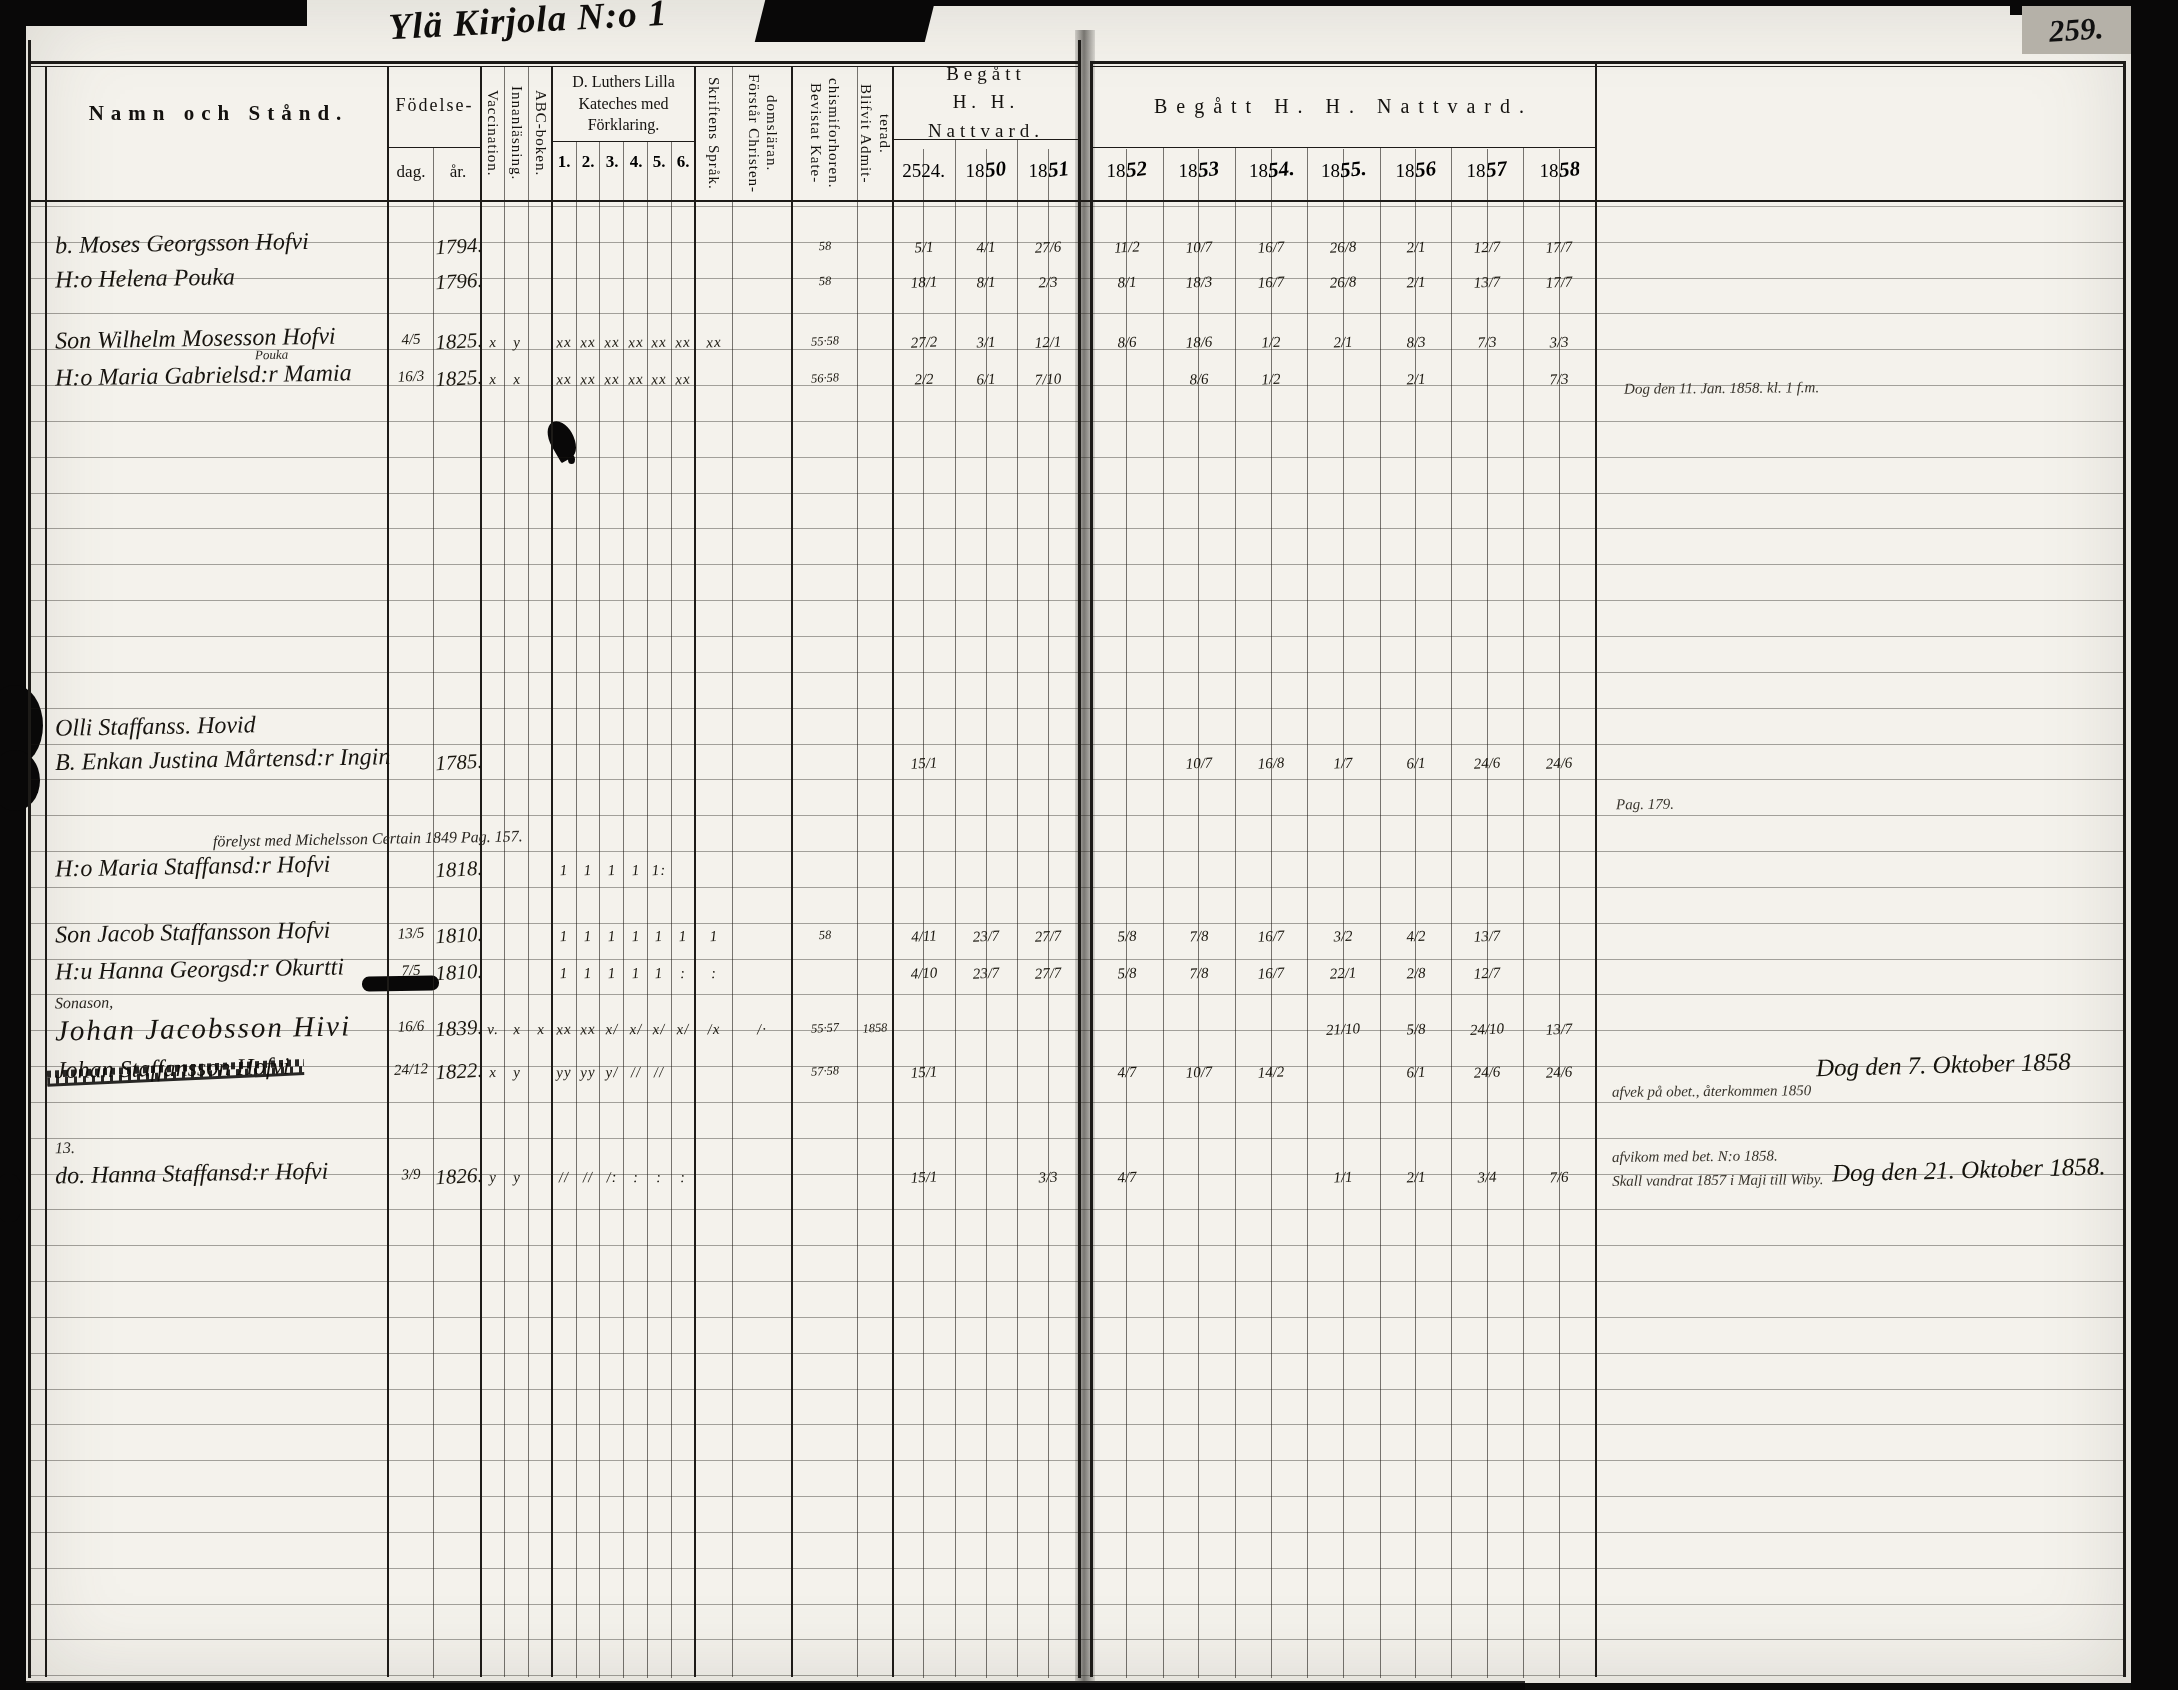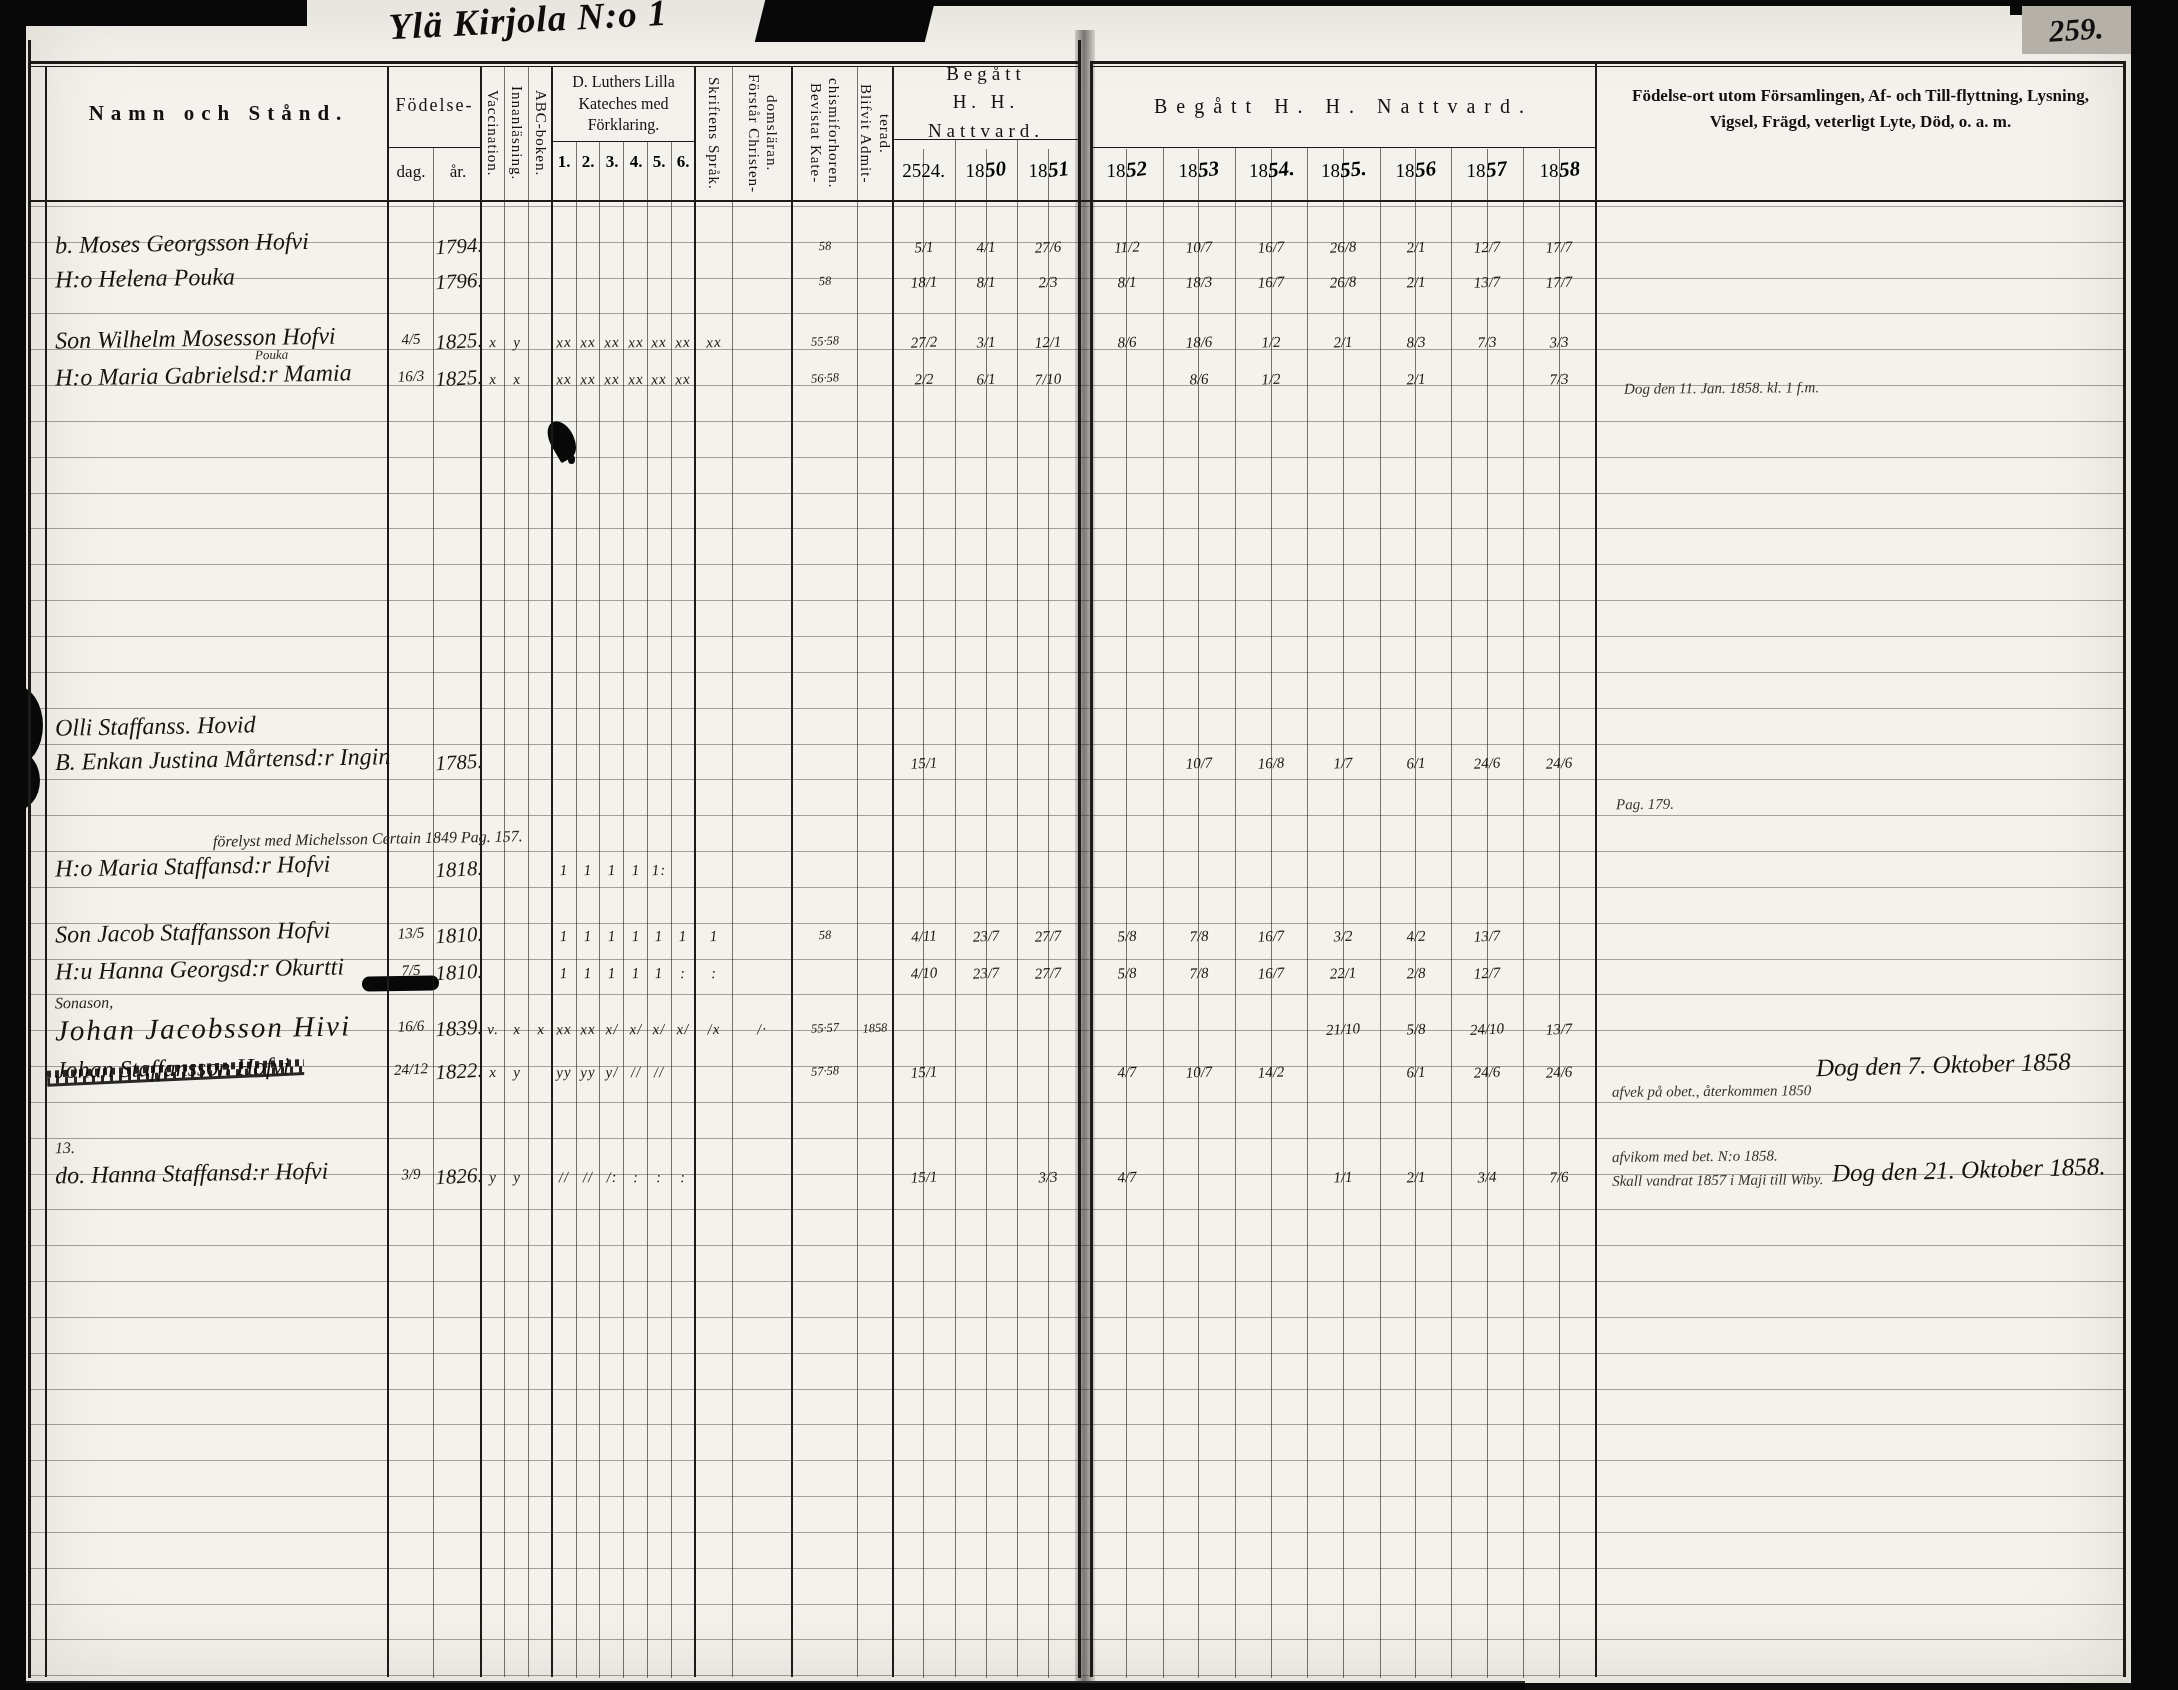--- a/index.html
+++ b/index.html
@@ -113,24 +113,20 @@
     <span class="vt">Bevistat Kate-
 chismiforhoren.</span>
     </div>
   <div class="hdr hc" style="left:857px;top:67px;width:36px;height:133px;">
     <span class="vt">Blifvit Admit-
 terad.</span>
     </div>
   <div class="hdr hc t-beg" style="left:893px;top:69px;width:186px;height:67px;">Begått
 H. H. Nattvard.</div>
   <div class="hdr hc t-begR" style="left:1091px;top:79px;width:505px;height:55px;">Begått  H.  H.  Nattvard.</div>
-  <div class="hdr t-rem" style="left:1604px;top:83px;width:513px;text-align:center;">
-    <div>Födelse-ort utom Församlingen, Af- och Till-flyttning, Lysning,</div>
-    <div>Vigsel, Frägd, veterligt Lyte, Död, o. a. m.</div>
-  </div>
 
   <div id="gen">
       <div class="vl" style="left: 28px; top: 40px; width: 3px; height: 1638px;"></div>
       <div class="vl" style="left: 45px; top: 67px; width: 2px; height: 1610px;"></div>
       <div class="vl" style="left: 387px; top: 67px; width: 2px; height: 1610px;"></div>
       <div class="vl minor" style="left: 433px; top: 147px; width: 1px; height: 1531px;"></div>
       <div class="vl" style="left: 480px; top: 67px; width: 2px; height: 1610px;"></div>
       <div class="vl minor" style="left: 504px; top: 67px; width: 1px; height: 1610px;"></div>
       <div class="vl minor" style="left: 528px; top: 67px; width: 1px; height: 1610px;"></div>
       <div class="vl" style="left: 551px; top: 67px; width: 2px; height: 1610px;"></div>

